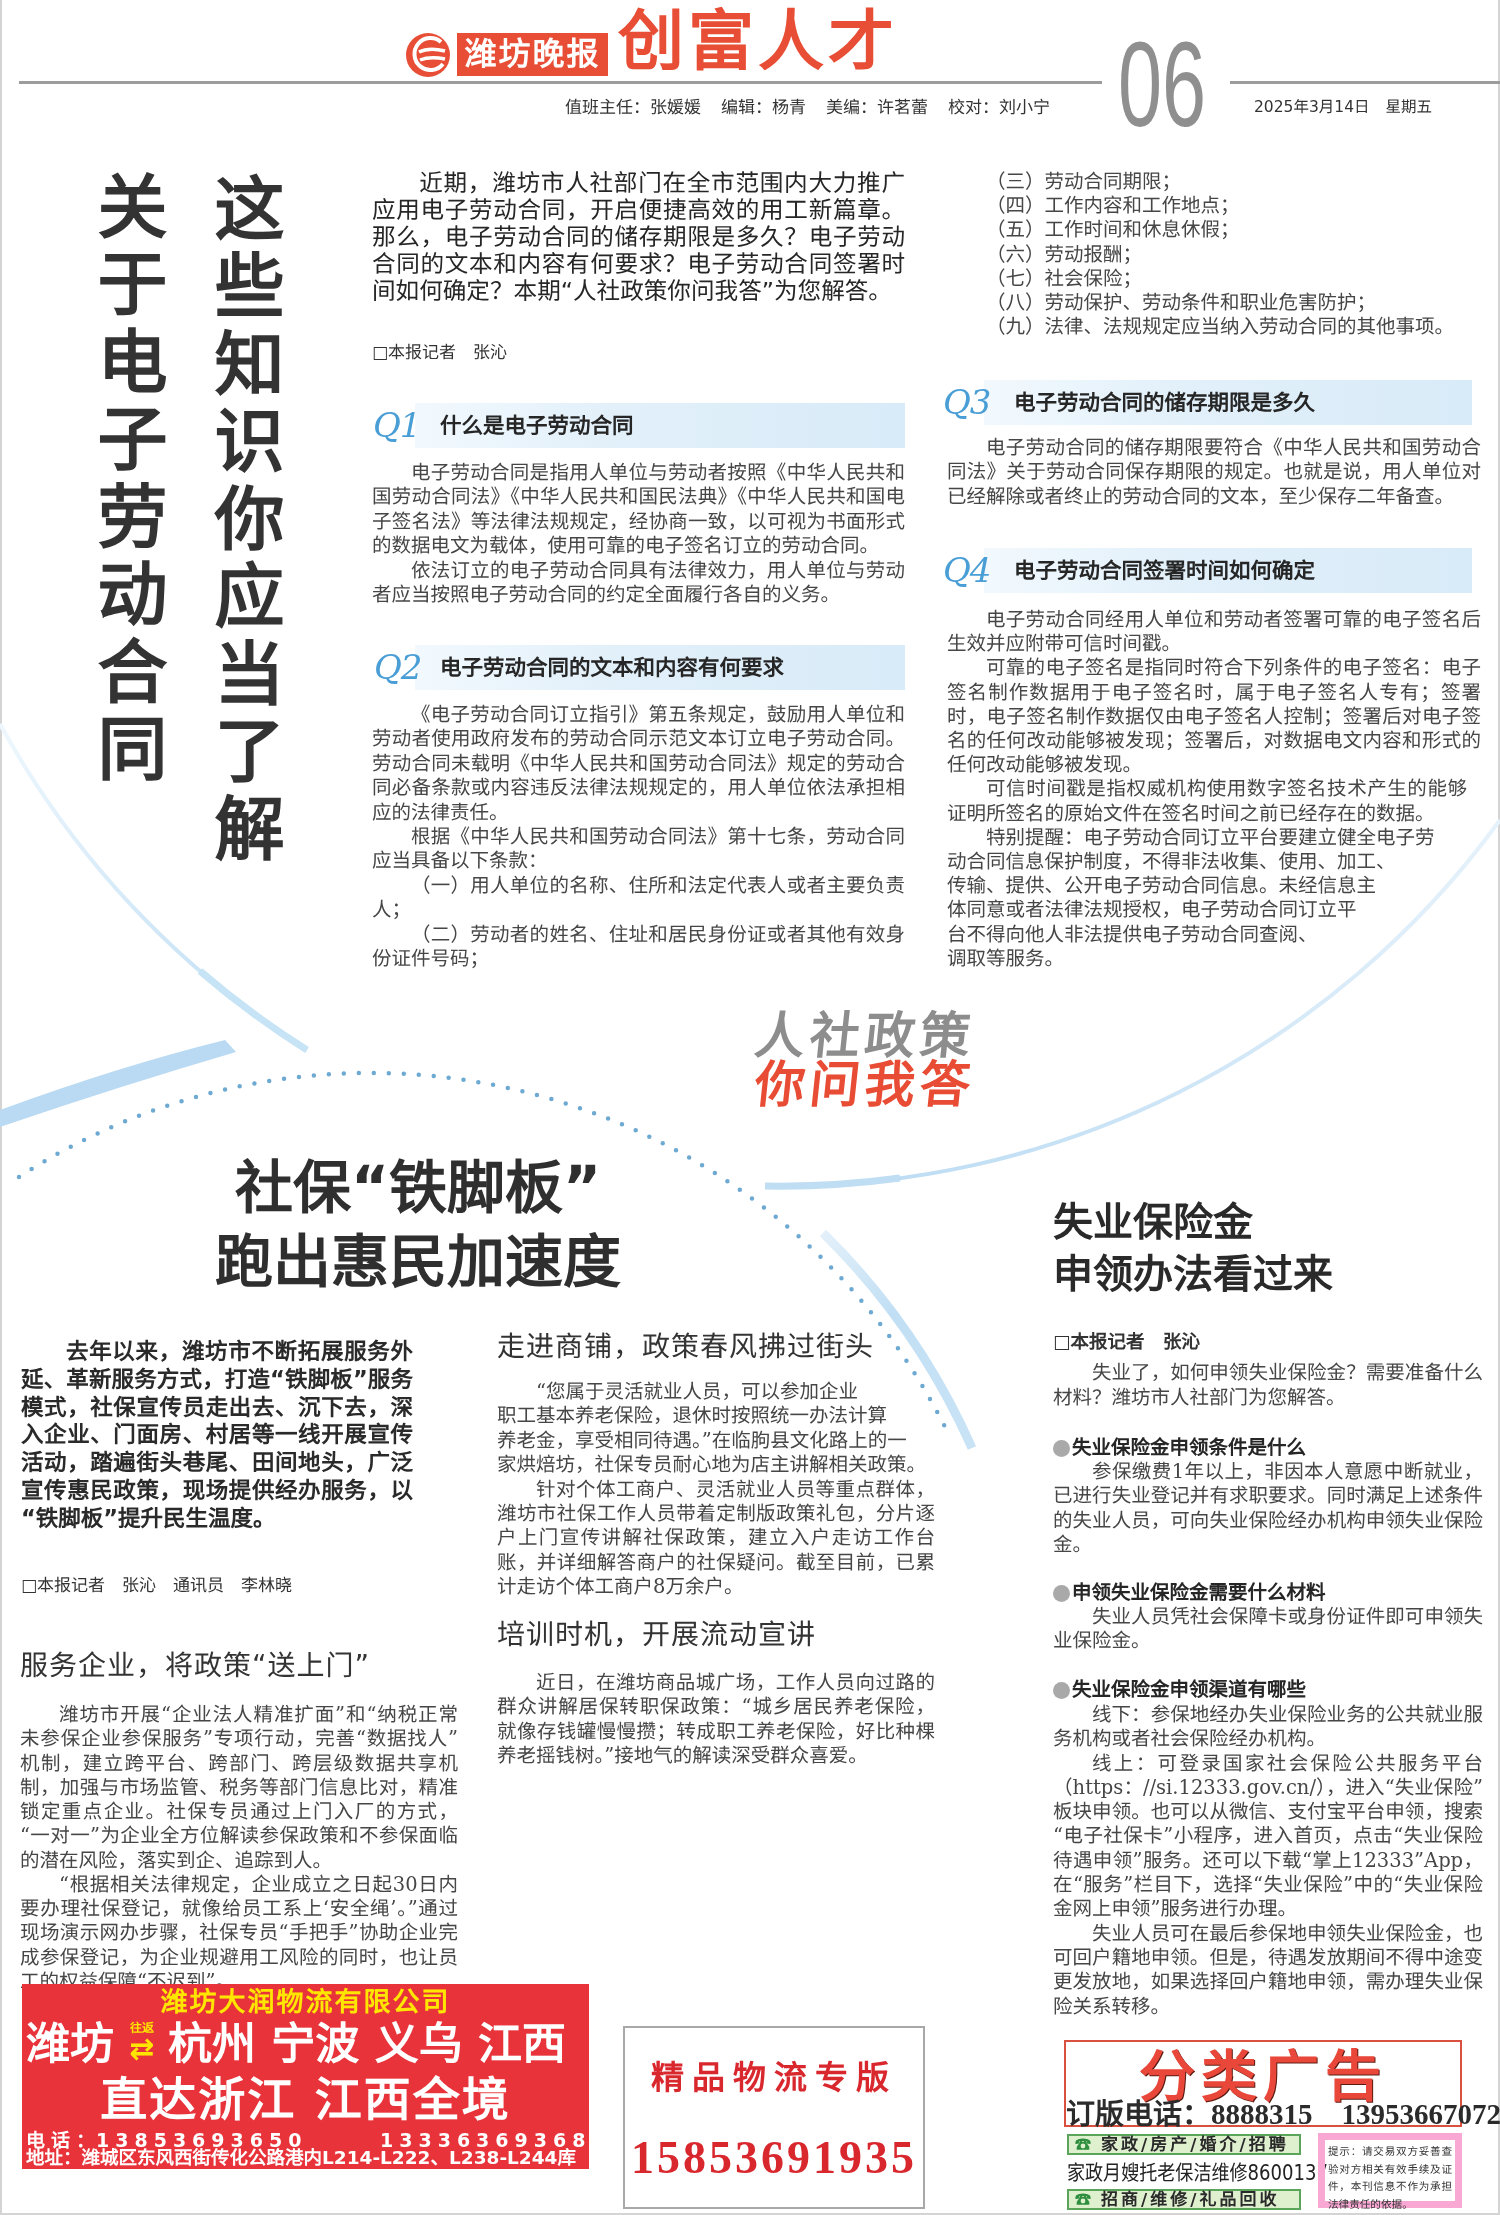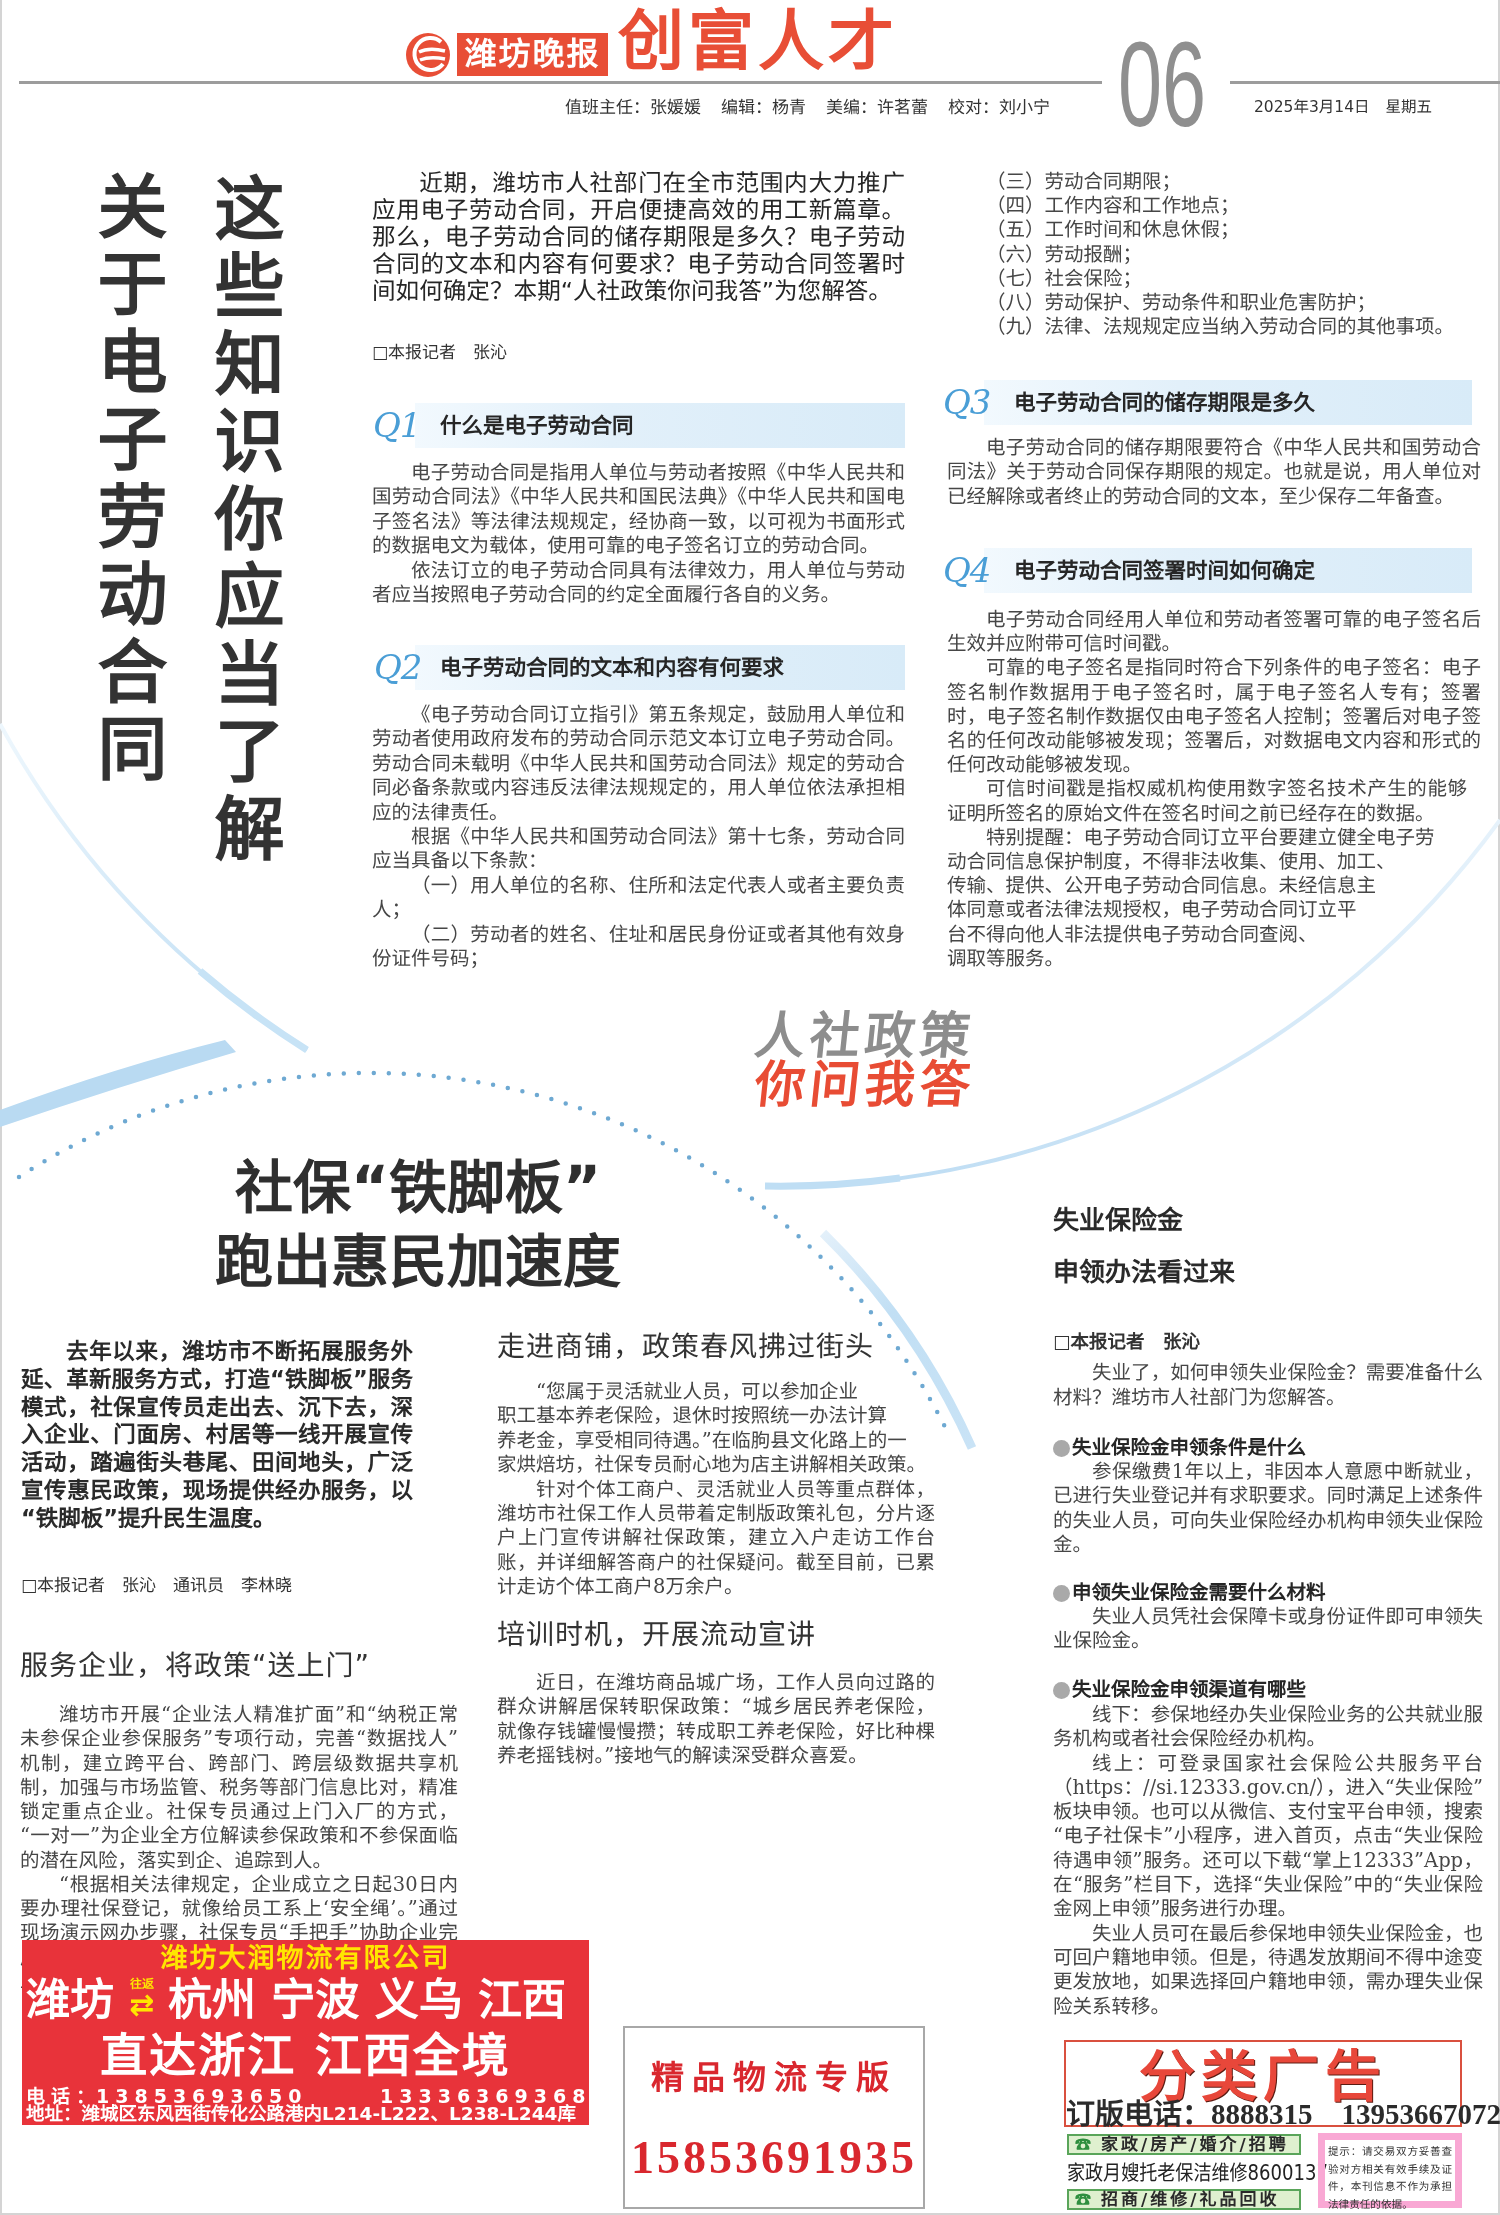--- a/index.html
+++ b/index.html
@@ -38,21 +38,21 @@
   .qlabel { font-family:"DejaVu Serif", serif; font-style:italic; font-size:34px; line-height:48px; color:#4a9ed6; letter-spacing:-1px; }
   .qtitle { font-family:"DejaVu Sans", sans-serif; font-weight:bold; font-size:21.5px; line-height:45px; color:#262626; white-space:nowrap; }
 
   
   .colum-logo div { font-family:"DejaVu Sans", sans-serif; font-weight:900; font-size:50px; line-height:49px; letter-spacing:5px; transform:skewX(-6deg); white-space:nowrap; }
 
   
   .headline { font-family:"DejaVu Sans", sans-serif; font-weight:bold; font-size:58px; line-height:74px; color:#2f2f2f; text-align:center; white-space:nowrap; }
   .lead { font-weight:bold; font-size:22.5px; line-height:27.8px; color:#2a2a2a; text-align:justify; text-indent:2em; margin:0; }
   .subhead { font-size:28px; line-height:34px; color:#333; white-space:nowrap; letter-spacing:1px; }
-  .rtitle { font-family:Liberation Mono, monospace; font-weight:bold; font-size:26px; line-height:52px; color:#2a2a2a; white-space:nowrap; }
+  .rtitle { font-family:Liberation Sans, sans-serif; font-weight:bold; font-size:40px; line-height:52px; color:#2a2a2a; white-space:nowrap; }
   .rbyline { font-weight:bold; font-size:18.5px; line-height:22px; color:#333; white-space:nowrap; }
   .rhead { font-weight:bold; font-size:19.5px; line-height:24px; color:#262626; white-space:nowrap; display:flex; align-items:center; }
   .bullet { width:17px; height:17px; border-radius:50%; background:#a9a9a9; display:inline-block; margin-right:2px; }
 
   
   .ad1 { background:#e8333a; color:#fff; font-family:"DejaVu Sans", sans-serif; }
   .ad1 .company { color:#ffe600; font-weight:bold; font-size:27px; line-height:30px; text-align:center; letter-spacing:2px; }
   .ad1 .route { font-weight:bold; font-size:44px; line-height:48px; white-space:nowrap; }
   .ad1 .coverage { font-weight:bold; font-size:47px; line-height:50px; text-align:center; white-space:nowrap; letter-spacing:2px; }
   .ad1 .phone { font-weight:bold; font-size:19px; line-height:20px; white-space:nowrap; letter-spacing:6px; }
@@ -234,21 +234,21 @@
   <div class="layer rhead" style="left:1053px;top:1678px;">
     <span class="bullet"></span>
       <span>失业保险金申领渠道有哪些</span>
   </div>
   <div class="layer body-text" style="left:1053px;top:1703px;width:430px;line-height:24.3px;">
     <p>线下：参保地经办失业保险业务的公共就业服务机构或者社会保险经办机构。</p>
     <p>线上：可登录国家社会保险公共服务平台（https：//si.12333.gov.cn/），进入“失业保险”板块申领。也可以从微信、支付宝平台申领，搜索“电子社保卡”小程序，进入首页，点击“失业保险待遇申领”服务。还可以下载“掌上12333”App，在“服务”栏目下，选择“失业保险”中的“失业保险金网上申领”服务进行办理。</p>
     <p>失业人员可在最后参保地申领失业保险金，也可回户籍地申领。但是，待遇发放期间不得中途变更发放地，如果选择回户籍地申领，需办理失业保险关系转移。</p>
   </div>
 
-  <div class="layer ad1" style="left:22px;top:1940px;width:567px;height:185px;">
+  <div class="layer ad1" style="left:22px;top:1984px;width:567px;height:185px;">
     <div class="abs company" style="left:0;top:3px;width:567px;">潍坊大润物流有限公司</div>
     <div class="abs route" style="left:4px;top:36px;">潍坊</div>
     <div class="abs" style="left:102px;top:38px;width:36px;text-align:center;color:#ffe600;font-size:12px;line-height:13px;font-weight:bold;">往返</div>
     <div class="abs" style="left:100px;top:48px;width:40px;text-align:center;color:#ffe600;font-size:30px;line-height:34px;font-weight:bold;">⇄</div>
     <div class="abs route" style="left:146px;top:36px;">杭州 宁波 义乌 江西</div>
     <div class="abs coverage" style="left:0;top:91px;width:567px;">直达浙江 江西全境</div>
     <div class="abs phone" style="left:4px;top:146px;">电话：</div>
     <div class="abs phone" style="left:74px;top:146px;">13853693650</div>
     <div class="abs phone" style="left:358px;top:146px;">13336369368</div>
     <div class="abs addr" style="left:4px;top:164px;">地址：潍城区东风西街传化公路港内L214-L222、L238-L244库</div>

